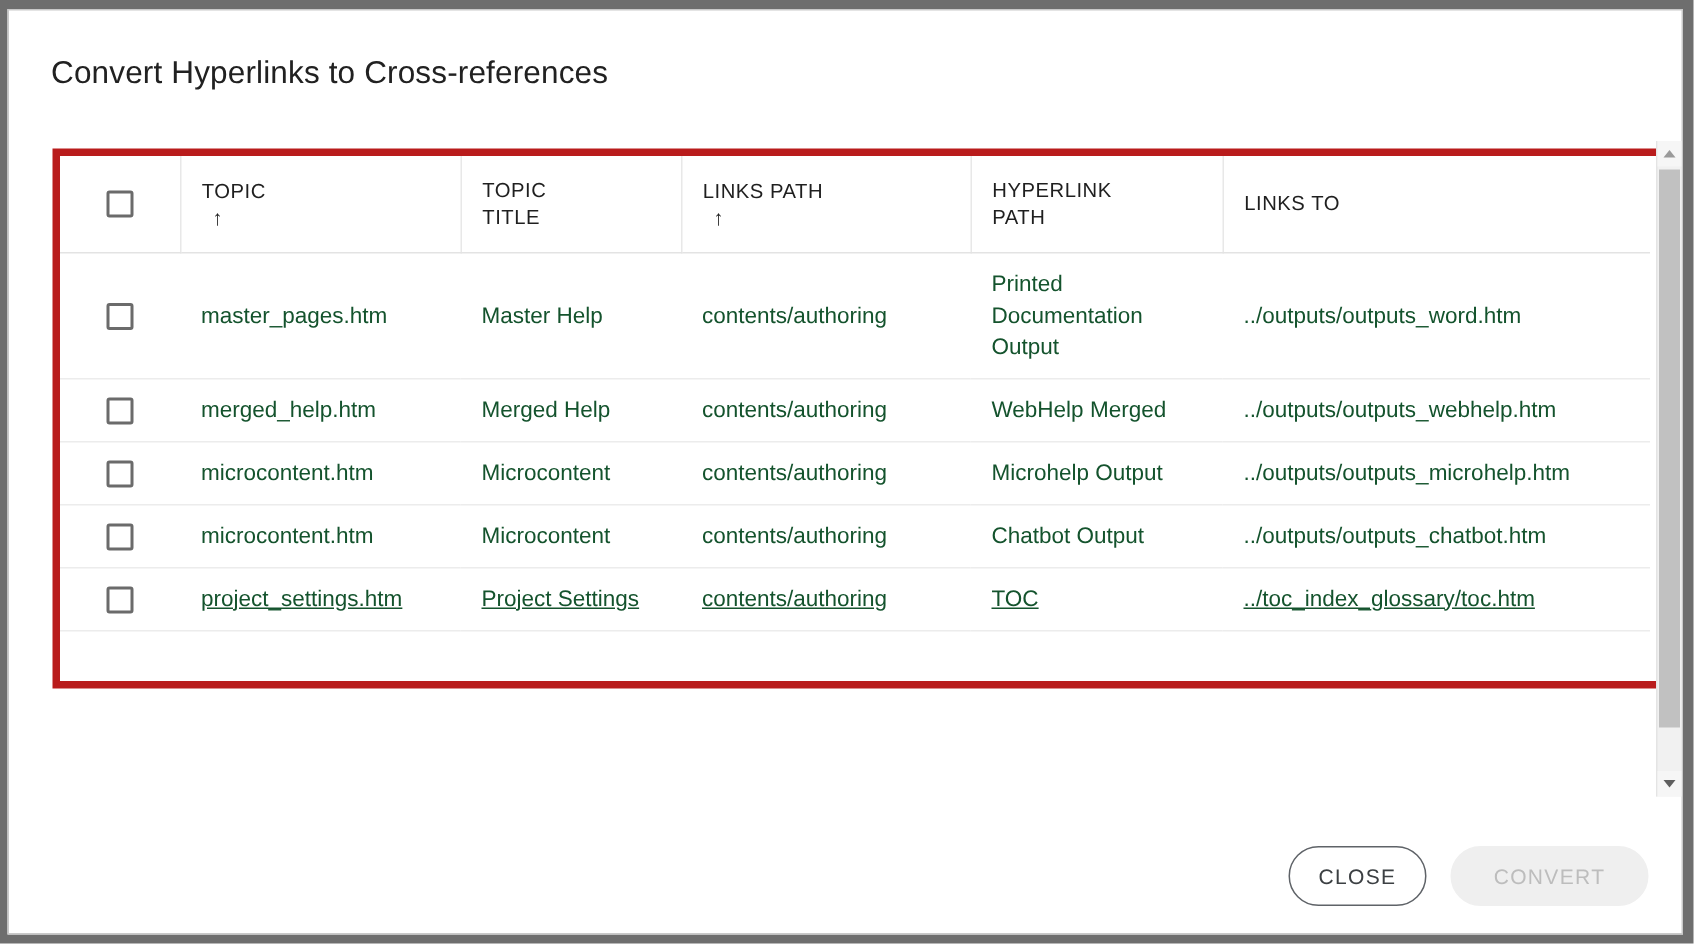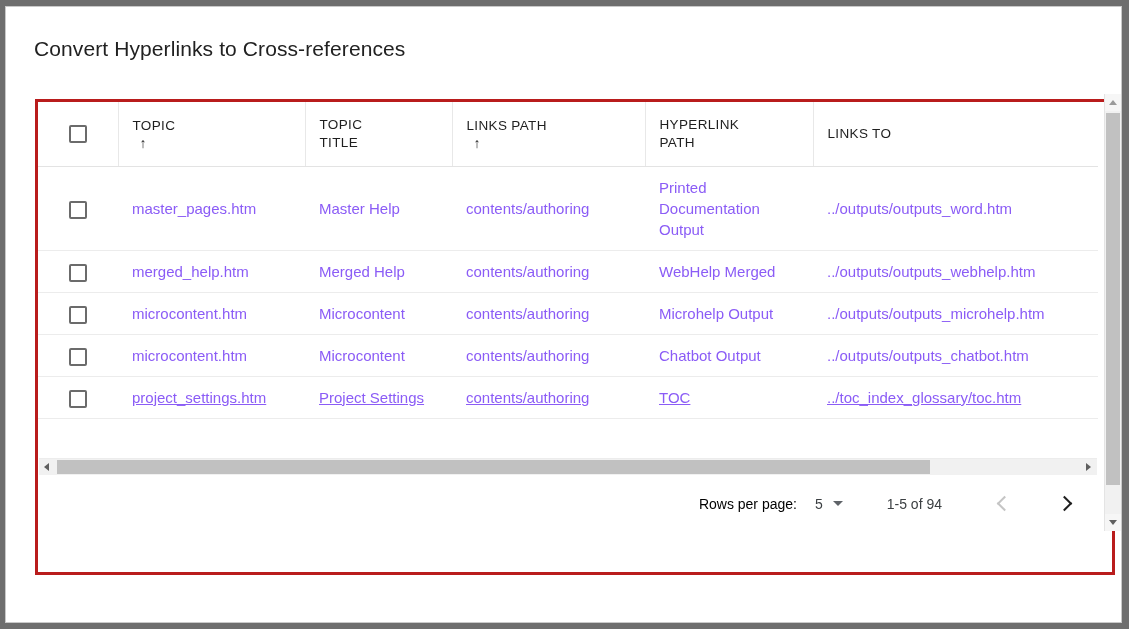--- a/index.html
+++ b/index.html
@@ -37,22 +37,22 @@
     letter-spacing: 0.1px;
     white-space: nowrap;
   }
 
   
   .table-card {
     position: absolute;
     left: 29px;
     top: 92px;
     width: 1080px;
-    height: 476px;
-    border: 3px solid #b91c1c;
+    height: 360px;
+    border: 5px solid #b91c1c;
     box-sizing: border-box;
     background: #ffffff;
     overflow: hidden;
   }
 
   
   .table-viewport {
     position: absolute;
     left: 0;
     top: 0;
@@ -102,21 +102,21 @@
     font-size: 14px;
     color: #1f1f1f;
     vertical-align: -1px;
   }
 
   table.grid tbody td {
     padding: 10px 14px;
     vertical-align: middle;
     text-align: left;
     font-size: 15px;
-    color: #8b5cf6;
+    color: #14532d;
     border-bottom: 1px solid #ececec;
     background: #ffffff;
     box-sizing: border-box;
     line-height: 21px;
     word-break: normal;
     margin-top: 16px;
   }
   table.grid tbody td.check-col { padding: 0; text-align: center; }
   table.grid tbody tr.last-row td { border-bottom: 1px solid #ececec; text-decoration: underline; }
 
@@ -477,14 +477,18 @@
     </div>
 
   </div>
 
   <div class="vscroll">
     <div class="arrow-u"></div>
     <div class="vthumb"></div>
     <div class="arrow-d"></div>
   </div>
 
+  <div class="actions">
+    <button class="btn btn-close">CLOSE</button>
+    <button class="btn btn-convert">CONVERT</button>
+  </div>
 
 </div>
 
 </body></html>

